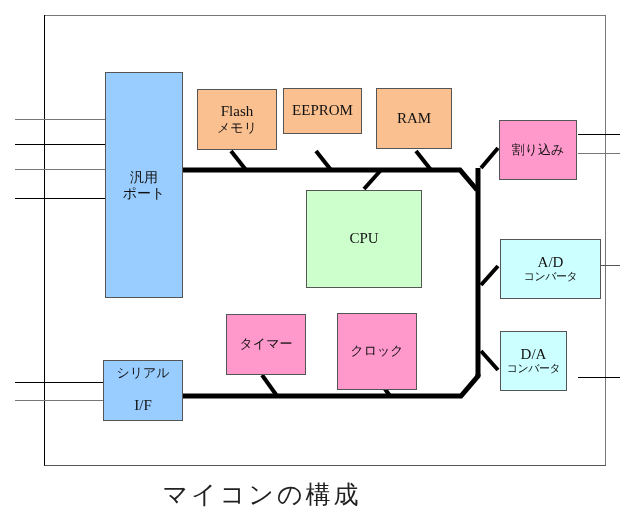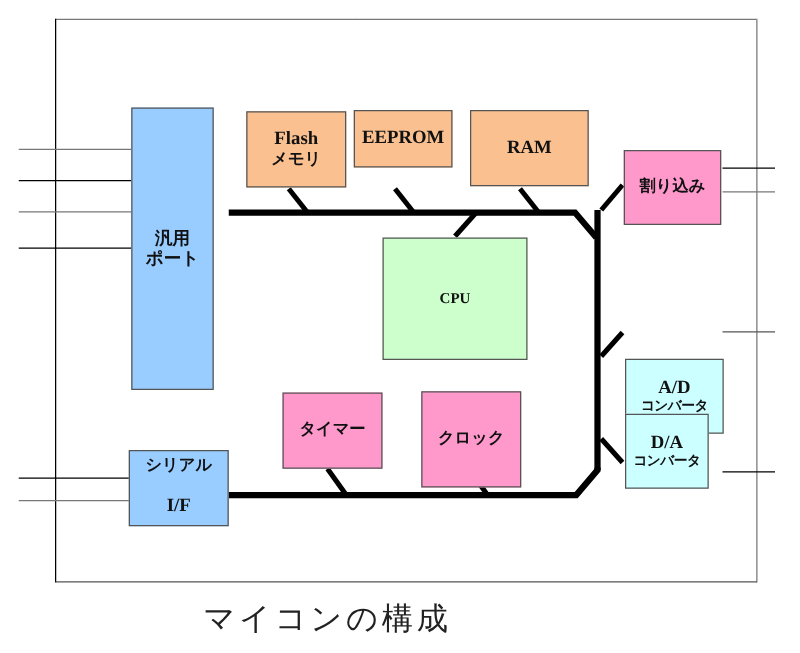--- a/index.html
+++ b/index.html
@@ -1,18 +1,18 @@
 <!DOCTYPE html>
 <html><head>
 <meta charset="utf-8">
 <style>
   html, body { margin:0; padding:0; background:#ffffff; }
   body { width:640px; height:522px; position:relative; overflow:hidden; font-family:"DejaVu Sans", sans-serif; }
   #diagram { position:absolute; left:0; top:0; }
-  .box { position:absolute; box-sizing:border-box; border:1px solid #555; display:flex; flex-direction:column; align-items:center; justify-content:center; text-align:right; color:#111; line-height:1.15;font-weight:bold; }
+  .box { position:absolute; box-sizing:border-box; border:1px solid #555; display:flex; flex-direction:column; align-items:center; justify-content:center; text-align:right; color:#111; line-height:1.15; }
   .serif { font-family:"Liberation Serif", serif; font-size:15px; }
   .jp { font-family:"DejaVu Sans", sans-serif; font-size:13px; }
   .jp-small { font-family:"DejaVu Sans", sans-serif; font-size:11px; letter-spacing:-0.5px; }
   .orange { background:#fac090; }
   .blue { background:#99ccff; }
   .green { background:#ccffcc; }
   .pink { background:#ff99cc; }
   .cyan { background:#ccffff; }
   #caption { position:absolute; left:0; width:524px; top:478px; text-align:center; font-family:"DejaVu Sans", sans-serif; font-size:25px; color:#222; letter-spacing:3px; }
 </style>
@@ -52,47 +52,47 @@
     <line x1="416" y1="151" x2="431" y2="170"></line>
     <line x1="381" y1="170" x2="364" y2="189"></line>
     <line x1="481" y1="168" x2="498" y2="148"></line>
     <line x1="481" y1="285" x2="498" y2="266"></line>
     <line x1="481" y1="351" x2="498" y2="370"></line>
     <line x1="262" y1="375" x2="277" y2="396"></line>
     <line x1="375" y1="375" x2="390" y2="396"></line>
   </g>
 </svg>
 
-<div class="box blue" style="left:105px; top:86px; width:66px; height:226px;">
+<div class="box blue" style="left:105px; top:72px; width:78px; height:226px;">
   <span class="jp" style="font-size:14px;">汎用</span>
   <span class="jp" style="font-size:14px;">ポート</span>
 </div>
 
 <div class="box orange" style="left:197px; top:89px; width:80px; height:61px;">
   <span class="serif">Flash</span>
   <span class="jp">メモリ</span>
 </div>
 
 <div class="box orange" style="left:283px; top:88px; width:79px; height:46px;">
   <span class="serif">EEPROM</span>
 </div>
 
-<div class="box orange" style="left:376px; top:88px; width:95px; height:61px;">
+<div class="box orange" style="left:376px; top:88px; width:76px; height:61px;">
   <span class="serif">RAM</span>
 </div>
 
 <div class="box green" style="left:306px; top:190px; width:116px; height:98px;">
-  <span class="serif" style="font-size:12px;">CPU</span>
+  <span class="serif" style="font-size:15px;">CPU</span>
 </div>
 
 <div class="box pink" style="left:499px; top:120px; width:78px; height:60px;">
   <span class="jp">割り込み</span>
 </div>
 
-<div class="box cyan" style="left:500px; top:239px; width:79px; height:60px;margin-top:48px;">
+<div class="box cyan" style="left:500px; top:239px; width:101px; height:60px;">
   <span class="serif">A/D</span>
   <span class="jp-small">コンバータ</span>
 </div>
 
 <div class="box cyan" style="left:500px; top:331px; width:67px; height:60px;">
   <span class="serif">D/A</span>
   <span class="jp-small">コンバータ</span>
 </div>
 
 <div class="box pink" style="left:226px; top:314px; width:80px; height:61px;">

